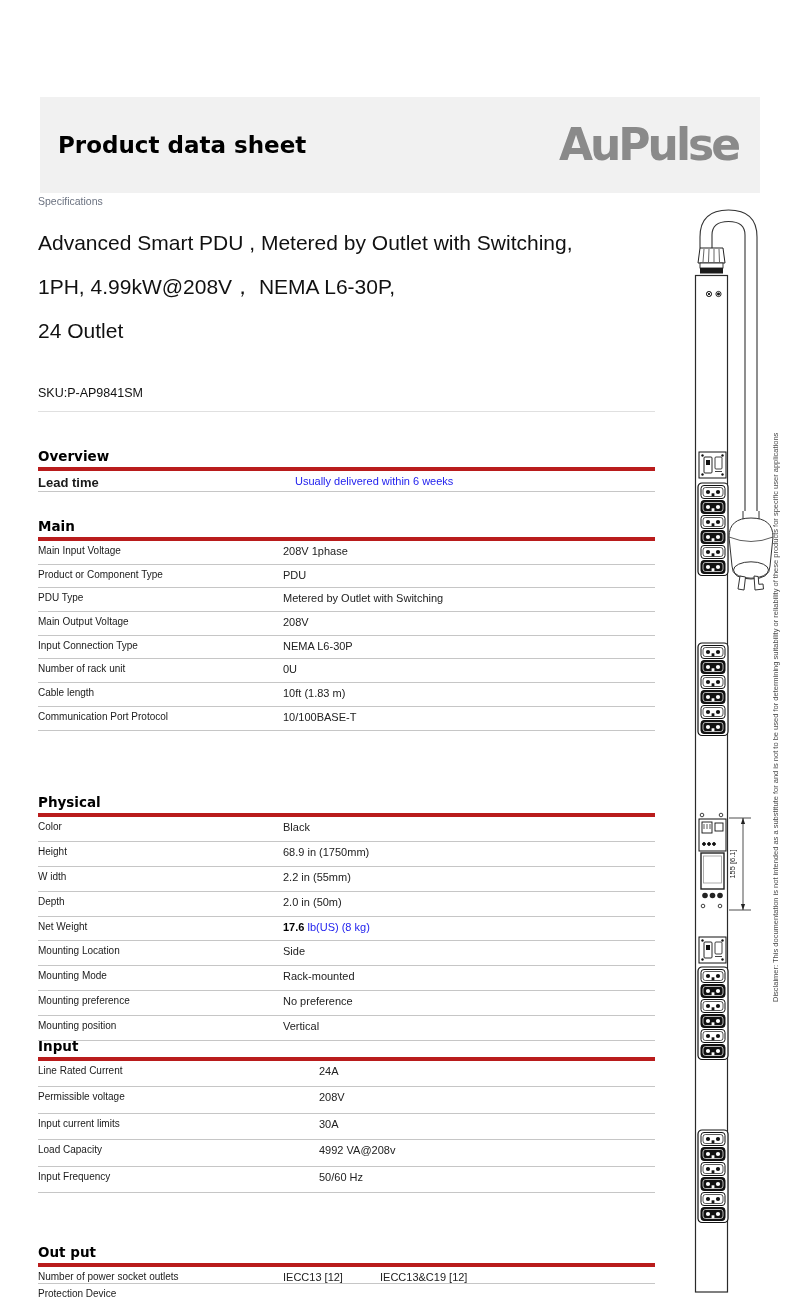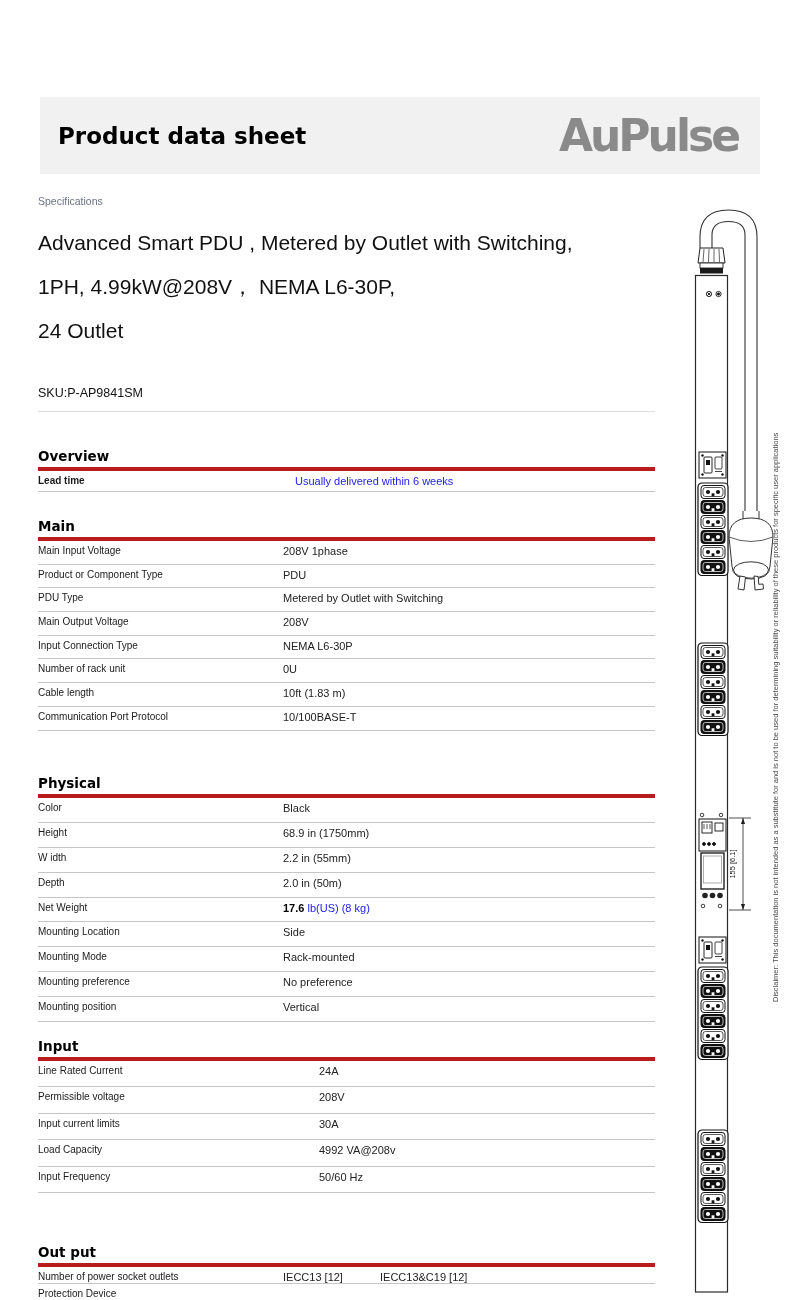--- a/index.html
+++ b/index.html
@@ -1,21 +1,21 @@
 <!DOCTYPE html>
 <html><head>
 <meta charset="utf-8">
 <style>
   html,body{margin:0;padding:0;}
   body{
     width:793px;height:1300px;background:#ffffff;position:relative;overflow:hidden;
     font-family:"Liberation Sans",sans-serif;color:#111;
   }
   .header-band{
-    position:absolute;left:40px;top:97px;width:720px;height:77px;background:#f1f1f1;
+    position:absolute;left:40px;top:97px;width:720px;height:96px;background:#f1f1f1;
     display:flex;align-items:center;justify-content:space-between;
     padding:0 22px 0 18px;box-sizing:border-box;
   }
   .header-title{
     font-family:"DejaVu Sans",sans-serif;font-weight:bold;font-size:23px;color:#000;
   }
   .logo{
     font-family:"DejaVu Sans",sans-serif;font-weight:bold;font-size:44px;color:#8a8a8a;
     letter-spacing:-3px;line-height:1;
   }
@@ -34,21 +34,21 @@
     display:grid;grid-template-columns:245px 1fr;align-items:start;
     border-bottom:1px solid #c6c6c6;padding-top:4px;box-sizing:border-box;
   }
   .s-overview .spec-row{min-height:21px;}
   .s-main .spec-row{min-height:23.7px;}
   .s-physical .spec-row{min-height:24.9px;}
   .s-input .spec-row{min-height:26.4px;gap:36px;}
   .s-output .spec-row{min-height:16px;}
   .spec-label{font-size:10px;color:#1a1a1a;}
   .spec-value{font-size:11px;color:#222;}
-  .lead-label{font-weight:bold;font-size:10px;}
+  .lead-label{font-weight:bold;font-size:13px;}
   .blue{color:#2222ee;}
   .bold-val{font-weight:bold;color:#000;}
   .val-gap{margin-left:34px;}
   .prot-value{font-size:10px;color:#222;padding:6px 0 0 245px;font-style:italic;}
 
   .pdu-figure{position:absolute;left:685px;top:205px;}
   .disclaimer{
     position:absolute;left:771px;top:1002px;width:645px;
     transform:rotate(-90deg);transform-origin:0 0;
     font-size:7.5px;color:#4a4a4a;white-space:nowrap;
@@ -110,21 +110,21 @@
   <div class="spec-row">
     <div class="spec-label">Cable length</div>
     <div class="spec-value">10ft (1.83 m)</div>
   </div>
   <div class="spec-row">
     <div class="spec-label">Communication Port Protocol</div>
     <div class="spec-value">10/100BASE-T</div>
   </div>
 </div>
 
-<div class="section s-physical" style="top:775px;">
+<div class="section s-physical" style="top:794px;">
   <h2>Physical</h2>
   <div class="spec-row">
     <div class="spec-label">Color</div>
     <div class="spec-value">Black</div>
   </div>
   <div class="spec-row">
     <div class="spec-label">Height</div>
     <div class="spec-value">68.9 in (1750mm)</div>
   </div>
   <div class="spec-row">

